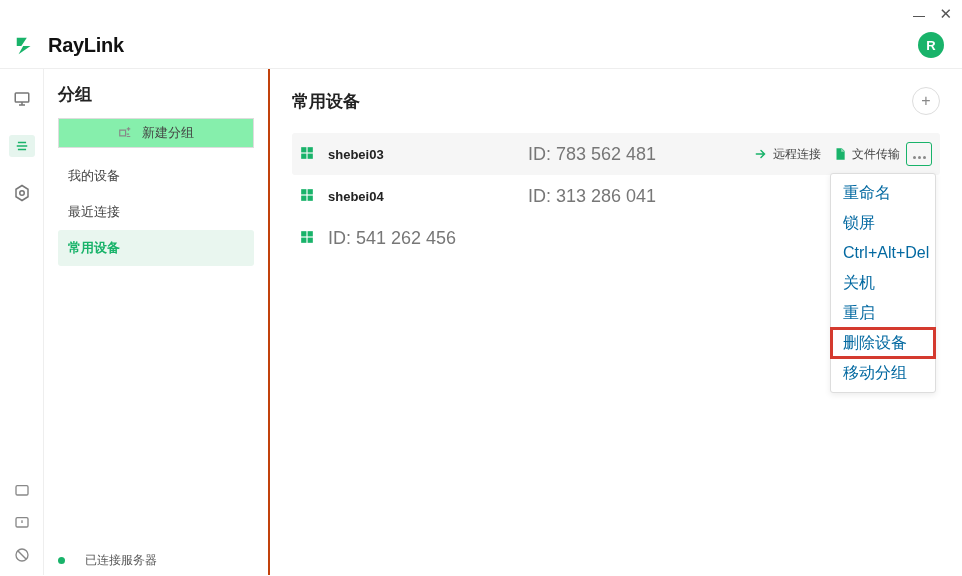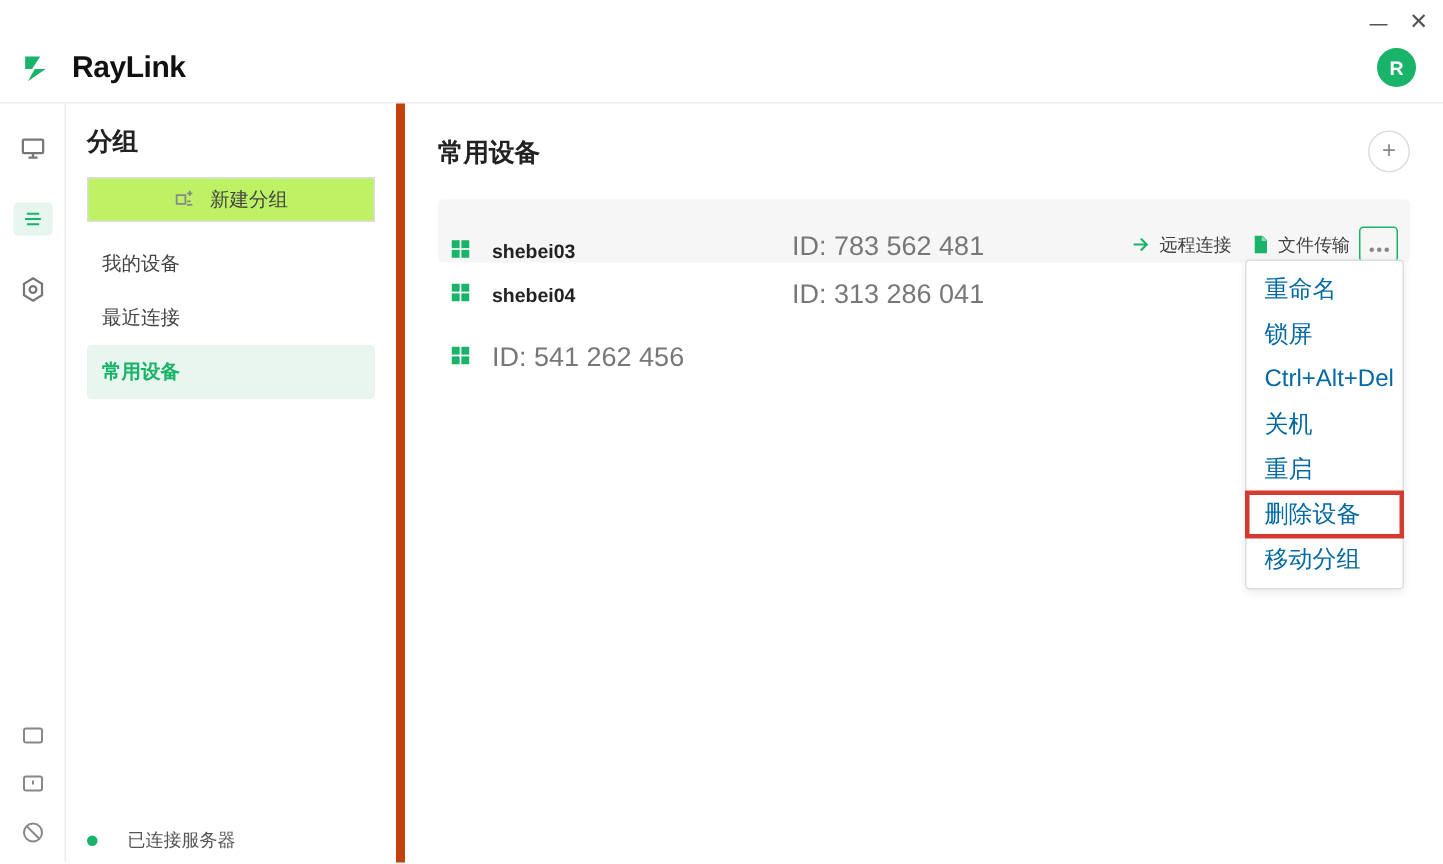--- a/index.html
+++ b/index.html
@@ -19,37 +19,37 @@
 
 .divider { height:1px; background:#eee; }
 
 .main { display:flex; height:506px; }
 .leftrail { width:44px; border-right:1px solid #eee; display:flex; flex-direction:column; align-items:center; padding-top:20px; gap:26px; position:relative; }
 .leftrail .icon { width:20px; height:20px; display:flex; align-items:center; justify-content:center; color:#777; cursor:pointer; }
 .leftrail .icon.active { color:#19b36a; background:#e6f5ee; border-radius:3px; padding:3px; width:26px; height:22px; }
 .leftrail .spacer { flex:1; }
 .leftrail .bottom-icons { display:flex; flex-direction:column; gap:12px; padding-bottom:10px; }
 
-.sidebar { width:226px; border-right:6px solid #c2410c; padding:14px 14px 0 14px; position:relative; }
+.sidebar { width:226px; border-right:2px solid #c2410c; padding:14px 14px 0 14px; position:relative; }
 .sb-title { font-size:17px; font-weight:700; color:#222; margin-bottom:12px; }
-.newgrp { width:100%; height:30px; border:1px solid #ddd; background:#bef264; display:flex; align-items:center; justify-content:center; gap:10px; font-size:13px; color:#444; cursor:pointer; margin-bottom:10px; }
+.newgrp { width:100%; height:30px; border:1px solid #ddd; background:#86efac; display:flex; align-items:center; justify-content:center; gap:10px; font-size:13px; color:#444; cursor:pointer; margin-bottom:10px; }
 .newgrp .ng-icon { font-size:12px; color:#888; }
 .sb-item { height:36px; display:flex; align-items:center; padding-left:10px; font-size:13px; color:#444; cursor:pointer; border-radius:3px; }
 .sb-item.active { background:#e9f6ef; color:#19b36a; font-weight:600; }
 
 .status { position:absolute; bottom:6px; left:14px; display:flex; align-items:center; gap:20px; font-size:12px; color:#555; }
 .status-dot { width:7px; height:7px; border-radius:50%; background:#19b36a; }
 
 .content { flex:1; padding:18px 22px 0 22px; position:relative; }
 .c-head { display:flex; justify-content:space-between; align-items:center; margin-bottom:18px; }
 .c-title { font-size:17px; font-weight:700; color:#222; }
 .addbtn { width:28px; height:28px; border:1px solid #ddd; border-radius:50%; display:flex; align-items:center; justify-content:center; color:#888; cursor:pointer; font-size:16px; }
 
 .row { height:42px; display:flex; align-items:center; padding:0 8px; border-radius:3px; position:relative; }
-.row.hover { background:#f6f6f6;align-items:flex-end; }
+.row.hover { background:#f6f6f6; }
 .row .os-icon { width:16px; height:16px; margin-right:12px; }
 .row .dname { font-size:13px; font-weight:600; color:#222; width:200px; }
 .row .did { font-size:18px; color:#777; flex:1; }
 .row-actions { display:flex; align-items:center; }
 .act { display:flex; align-items:center; gap:5px; font-size:12px; color:#444; cursor:pointer; padding:3px 6px; }
 .act .ai { width:14px; height:14px; }
 .morebtn { width:26px; height:24px; border:1px solid #19b36a; border-radius:3px; display:flex; align-items:center; justify-content:center; cursor:pointer; color:#888; }
 .morebtn .dots span { width:3px; height:3px; background:#888; border-radius:50%; display:inline-block; margin:0 1px; }
 
 

